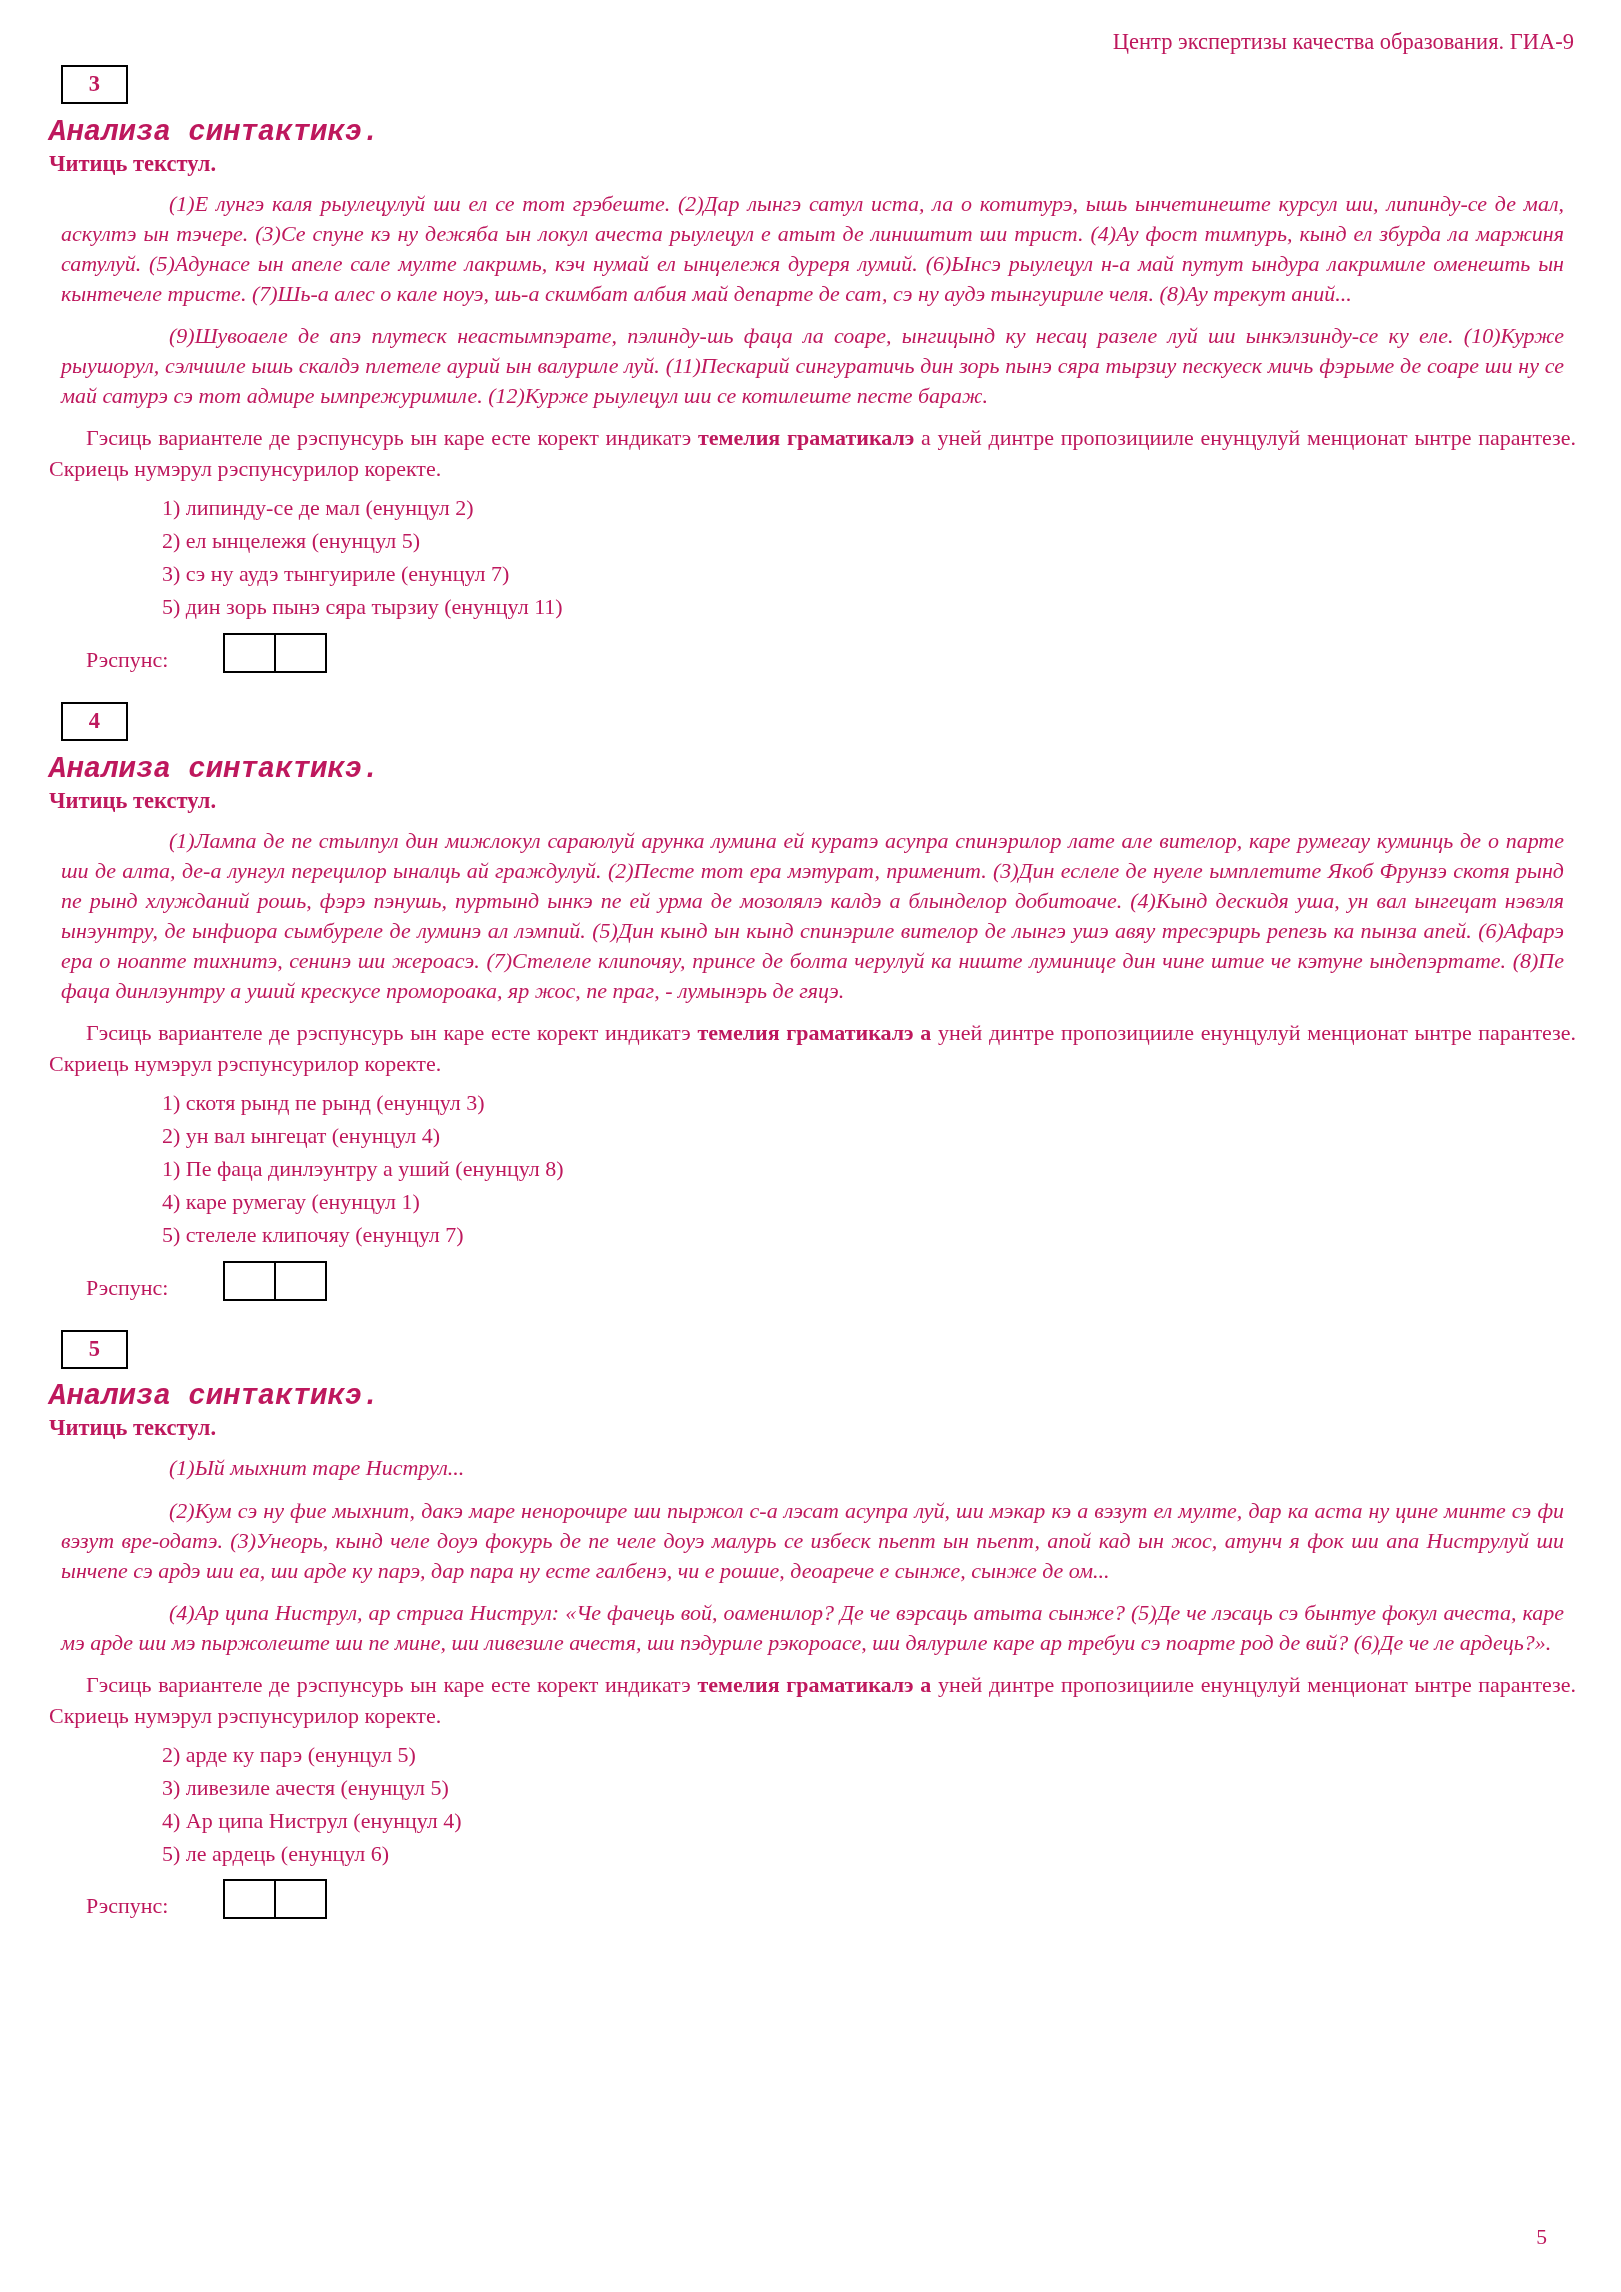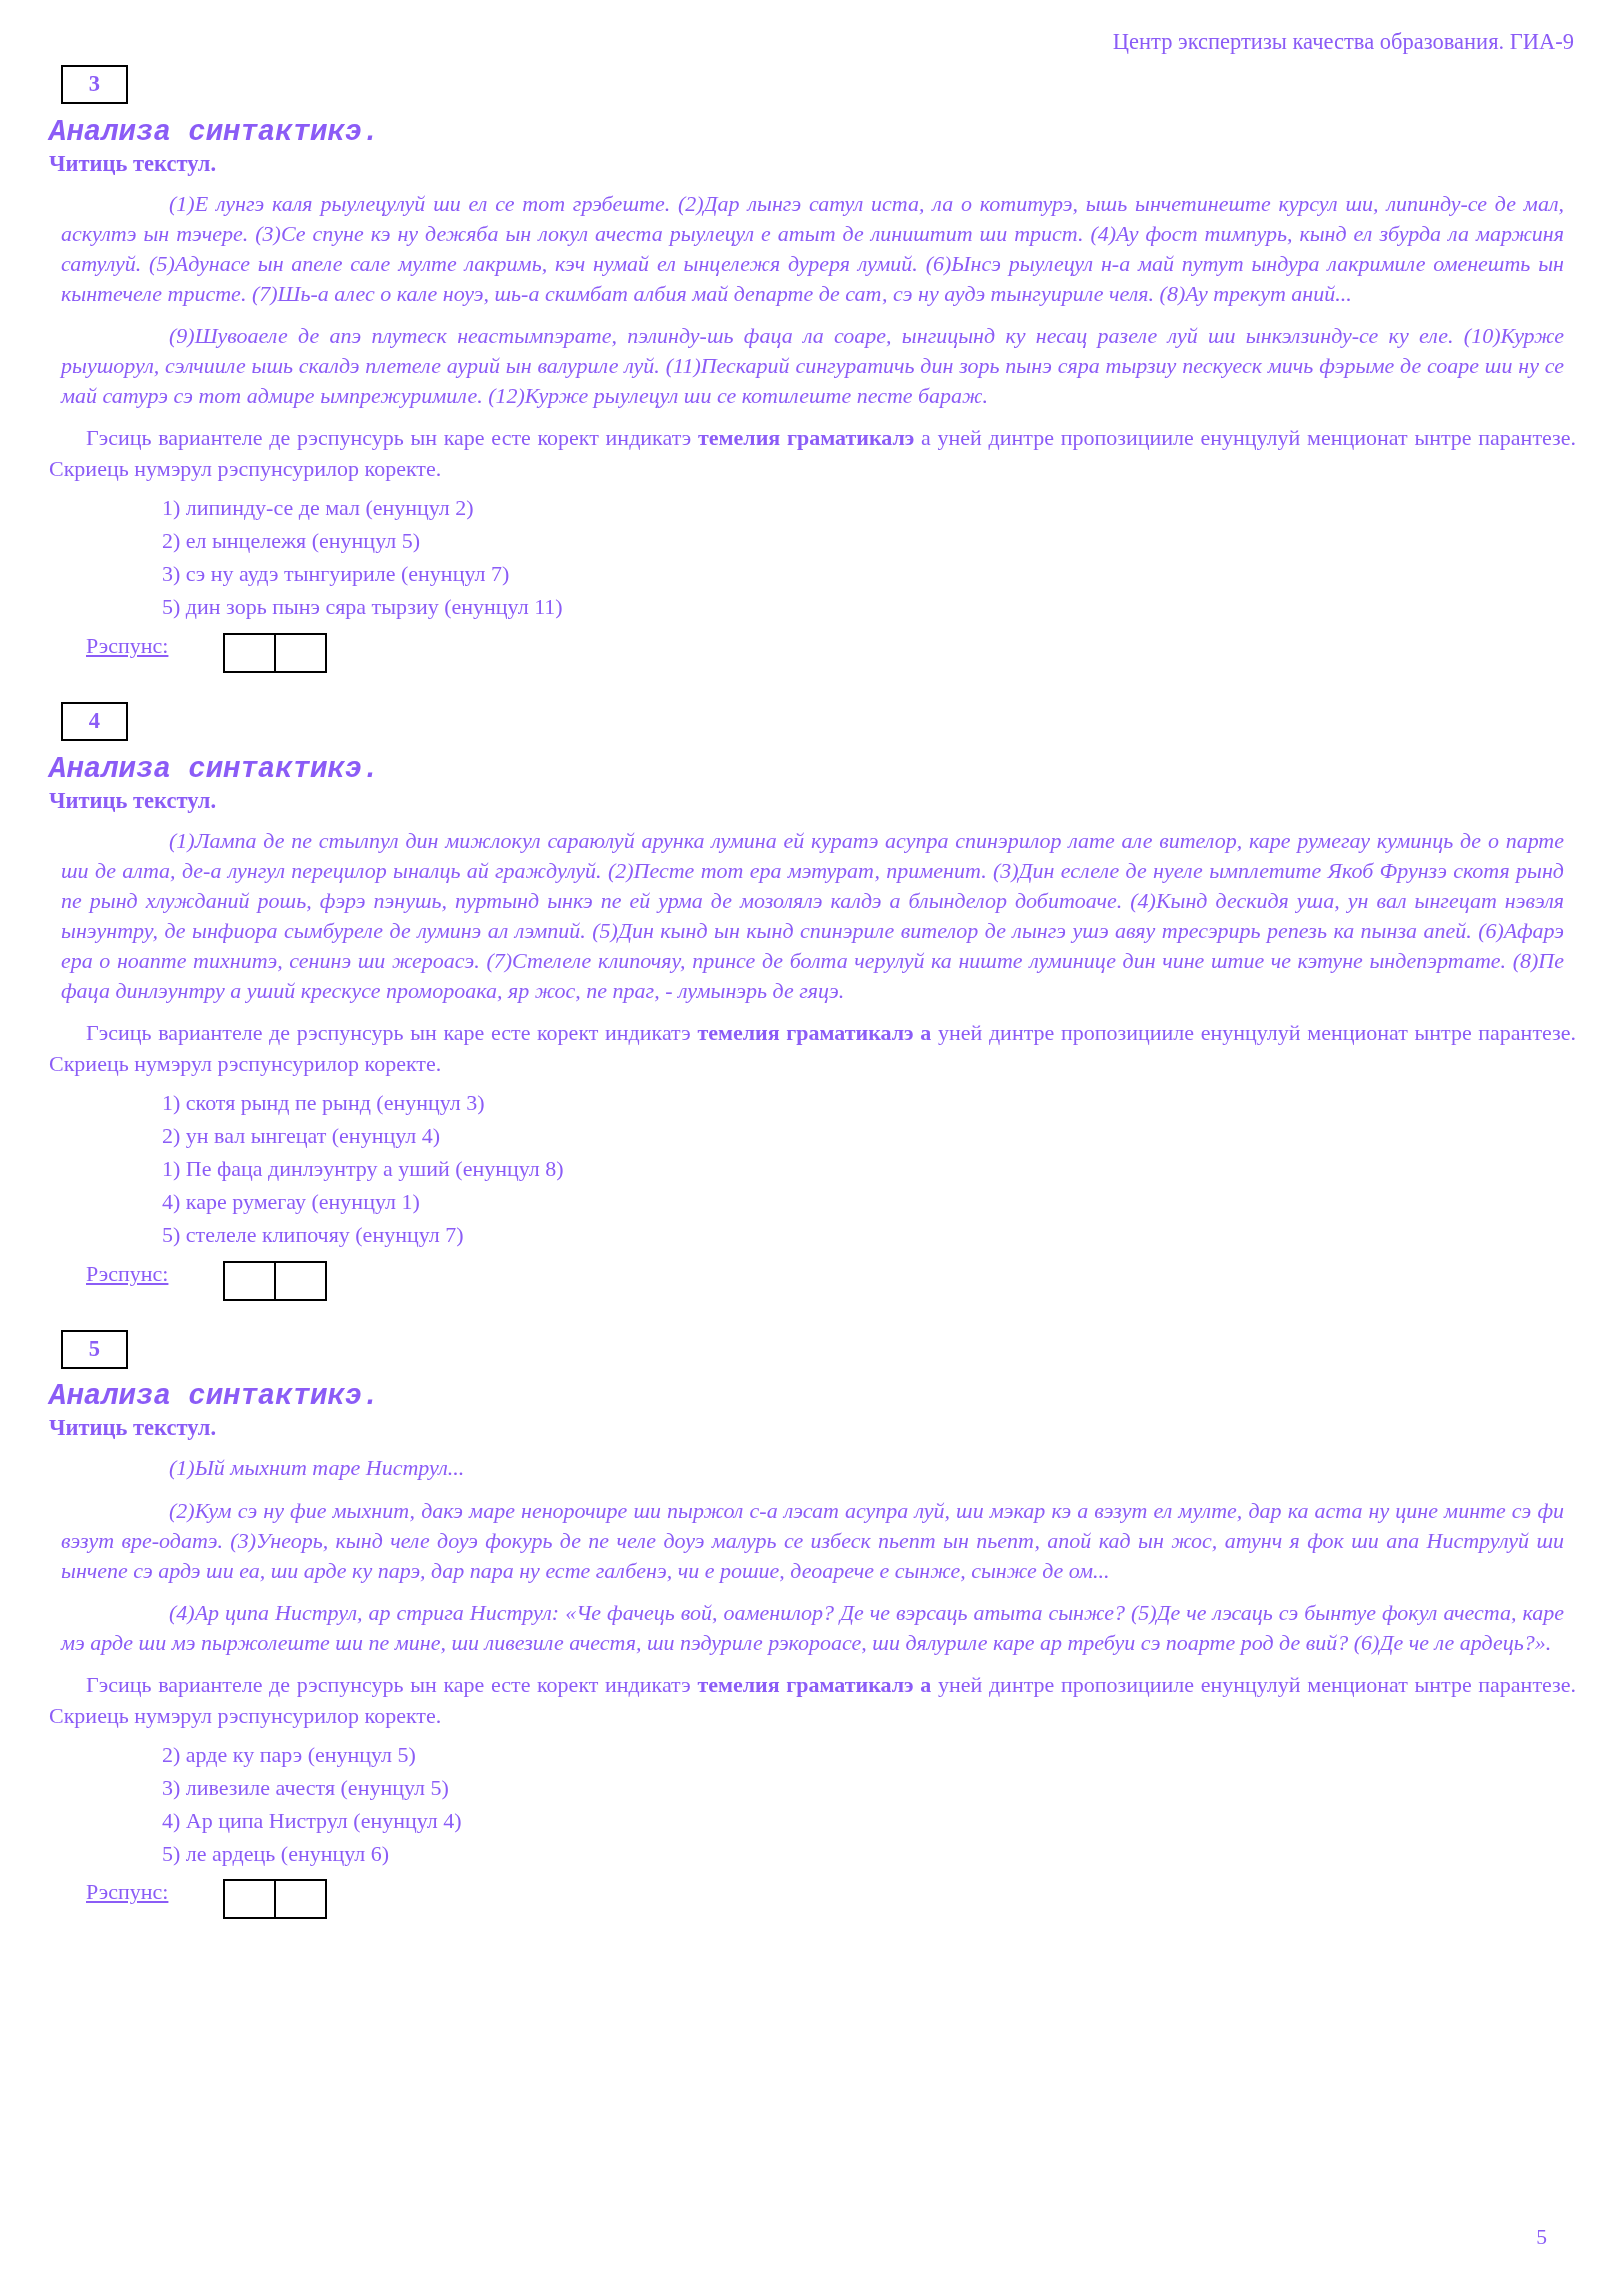--- a/index.html
+++ b/index.html
@@ -2,21 +2,21 @@
 <html><head>
 <meta charset="utf-8">
 <style>
   html, body { margin:0; padding:0; background:#ffffff; }
   .page {
     position:relative;
     width:1621px;
     height:2293px;
     box-sizing:border-box;
     background:#ffffff;
-    color:#8b5cf6;
+    color:#be185d;
     font-family:"Liberation Serif","DejaVu Serif",serif;
     padding:29px 45px 59px 49px;
     overflow:hidden;
   }
   .header {
     text-align:right;
     font-size:22.5px;
     margin:0 2px 5.9px 0;
   }
   .question { margin-bottom:29px; }
@@ -50,23 +50,22 @@
     text-indent:37px;
     margin:5.9px 0 5.9px 0;
   }
   .option {
     font-size:22px;
     line-height:1.5;
     margin-left:113px;
   }
   .answer-row {
     display:flex;
-    align-items:flex-start;
+    align-items:flex-end;
     margin:9.8px 0 0 37px;
-    text-decoration:underline;
   }
   .answer-label { font-size:22px; }
   .answer-box {
     display:flex;
     border:2.9px solid #000;
     margin-left:55px;
   }
   .answer-cell { width:49px; height:36px; background:#fff; }
   .answer-cell + .answer-cell { border-left:2.9px solid #000; }
   .page-number {

